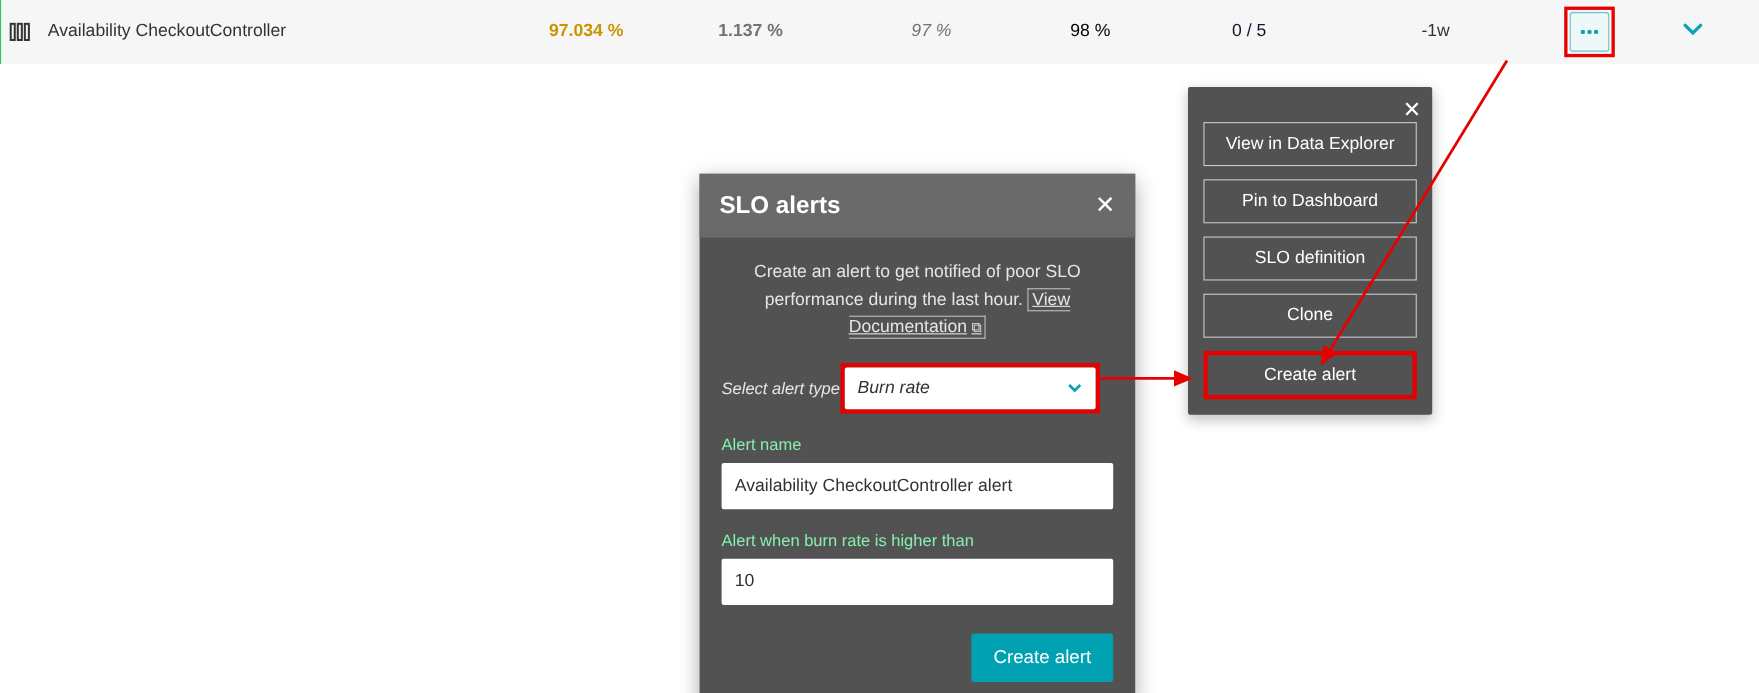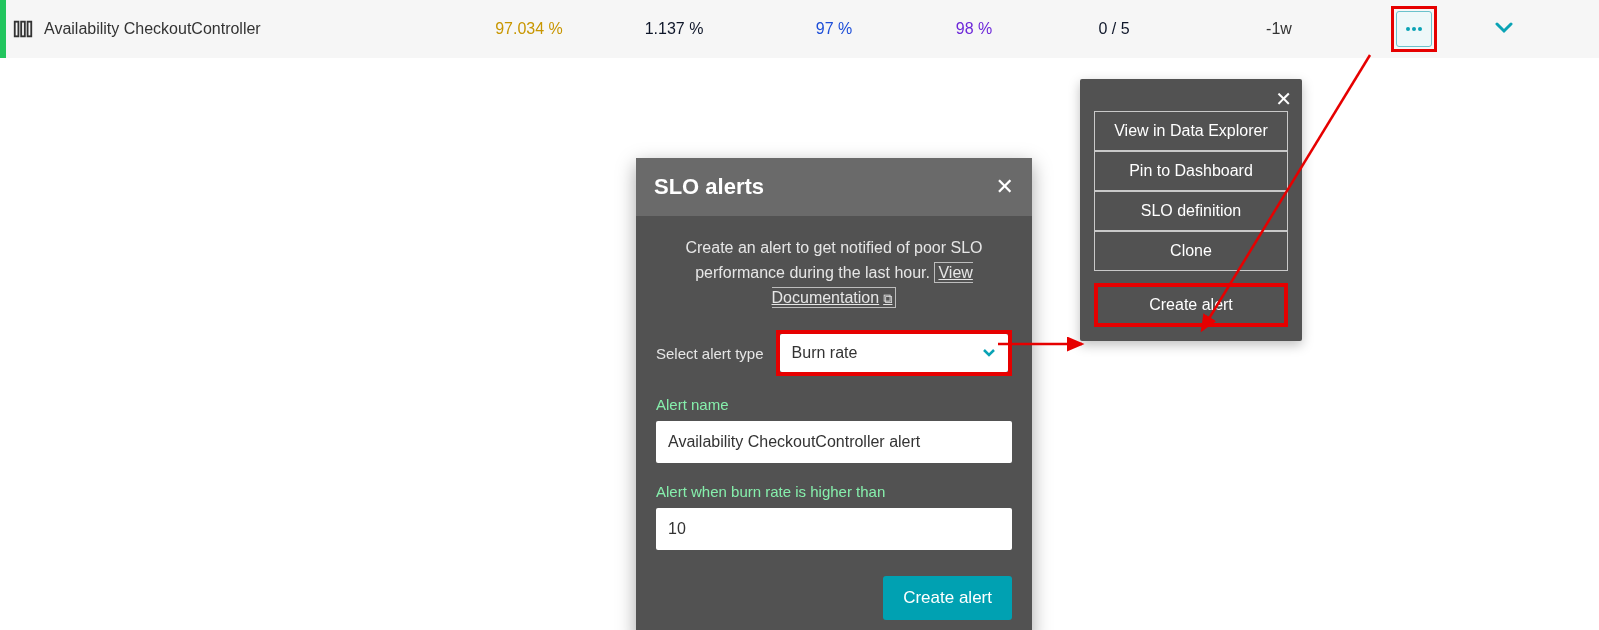--- a/index.html
+++ b/index.html
@@ -4,32 +4,33 @@
 <style>
   * { box-sizing: border-box; margin: 0; padding: 0; font-family: -apple-system, BlinkMacSystemFont, "Segoe UI", Arial, sans-serif; }
   body { width: 1599px; height: 630px; background: #ffffff; position: relative; }
 
   
   .row {
     display: flex;
     align-items: center;
     height: 58px;
     background: #f6f6f6;
-    border-left: 6px solid #22c55e;
+    border-left: 1px solid #22c55e;
     padding: 0 10px 0 6px;
     font-size: 16px;
     color: #333;
+    justify-content: space-between;
   }
   .row .icon-slo { width: 22px; height: 22px; margin-right: 10px; display:inline-flex; }
   .row .name { flex: 0 0 430px; color:#333; }
   .row .cell { flex: 0 0 auto; text-align:center; }
-  .c1 { width:110px; color:#c89600; font-weight:400;}
-  .c2 { width:180px; color:#0f172a;}
-  .c3 { width:140px; color:#1d4ed8;}
-  .c4 { width:140px; color:#6d28d9;}
+  .c1 { width:110px; color:#c89600; font-weight:700;}
+  .c2 { width:180px; color:#737373;font-weight:bold;}
+  .c3 { width:140px; color:#737373;font-style:italic;}
+  .c4 { width:140px; color:#000000;}
   .c5 { width:140px; color:#0f172a;}
   .c6 { width:190px; color:#333;}
   .c7 { width:80px; }
   .c8 { width:100px; }
   .more-btn {
     display:inline-flex; align-items:center; justify-content:center;
     width:36px; height:36px; background:#eef8f9; border:1px solid #6bc2cc; border-radius:3px;
     cursor:pointer;
   }
   .more-btn-wrap { display:inline-block; border:3px solid #e60000; padding:2px; }
@@ -38,21 +39,21 @@
   
   .menu {
     position:absolute; top:79px; left:1080px;
     width:222px; background:#525252; border-radius:2px;
     padding:14px 14px 14px 14px;
     box-shadow:0 4px 12px rgba(0,0,0,.25);
   }
   .menu .close { position:absolute; top:8px; right:10px; color:#fff; font-size:20px; cursor:pointer;}
   .menu-item {
     border:1px solid #c9c9c9; color:#fff; text-align:center;
-    padding:10px 6px; font-size:16px; 
+    padding:10px 6px; font-size:16px; margin-top:12px;
     background:transparent; width:100%; cursor:pointer;
   }
   .menu-item:first-of-type { margin-top:18px;}
   .menu-item.highlight {
     border:4px solid #e60000; margin-top:12px; padding:9px 6px;
   }
 
   
   .dialog {
     position:absolute; top:134px; left:636px;
@@ -62,21 +63,21 @@
   }
   .dialog-header {
     background:#6a6a6a; color:#fff; font-size:22px; font-weight:600;
     padding:16px 18px; display:flex; justify-content:space-between; align-items:center;
   }
   .dialog-header .close { font-size:22px; cursor:pointer; font-weight:400; }
   .dialog-body { padding:20px; color:#e6e6e6; font-size:16px; }
   .desc { line-height:1.55;text-align:center; }
   .link-box { display:inline; border:1px solid #bdbdbd; padding:1px 3px; text-decoration:underline; cursor:pointer;}
   .ext-icon { font-size:13px; margin-left:4px;}
-  .field-row { display:flex; align-items:center; gap:12px; margin-top:20px;}
+  .field-row { display:flex; align-items:center; margin-top:20px;font-style:italic;}
   .field-label-inline { color:#e6e6e6; font-size:15px; flex:0 0 auto;}
   .select-box {
     background:#fff; border-radius:2px; padding:10px 12px;
     display:flex; align-items:center; justify-content:space-between;
     width:228px; cursor:pointer;
   }
   .select-box-wrap { border:4px solid #e60000; padding:0; display:inline-block; }
   .select-text { color:#333; font-size:16px;}
   .field-label { display:block; color:#86efac; font-size:15px; margin-top:20px; margin-bottom:8px;}
   .text-input {

